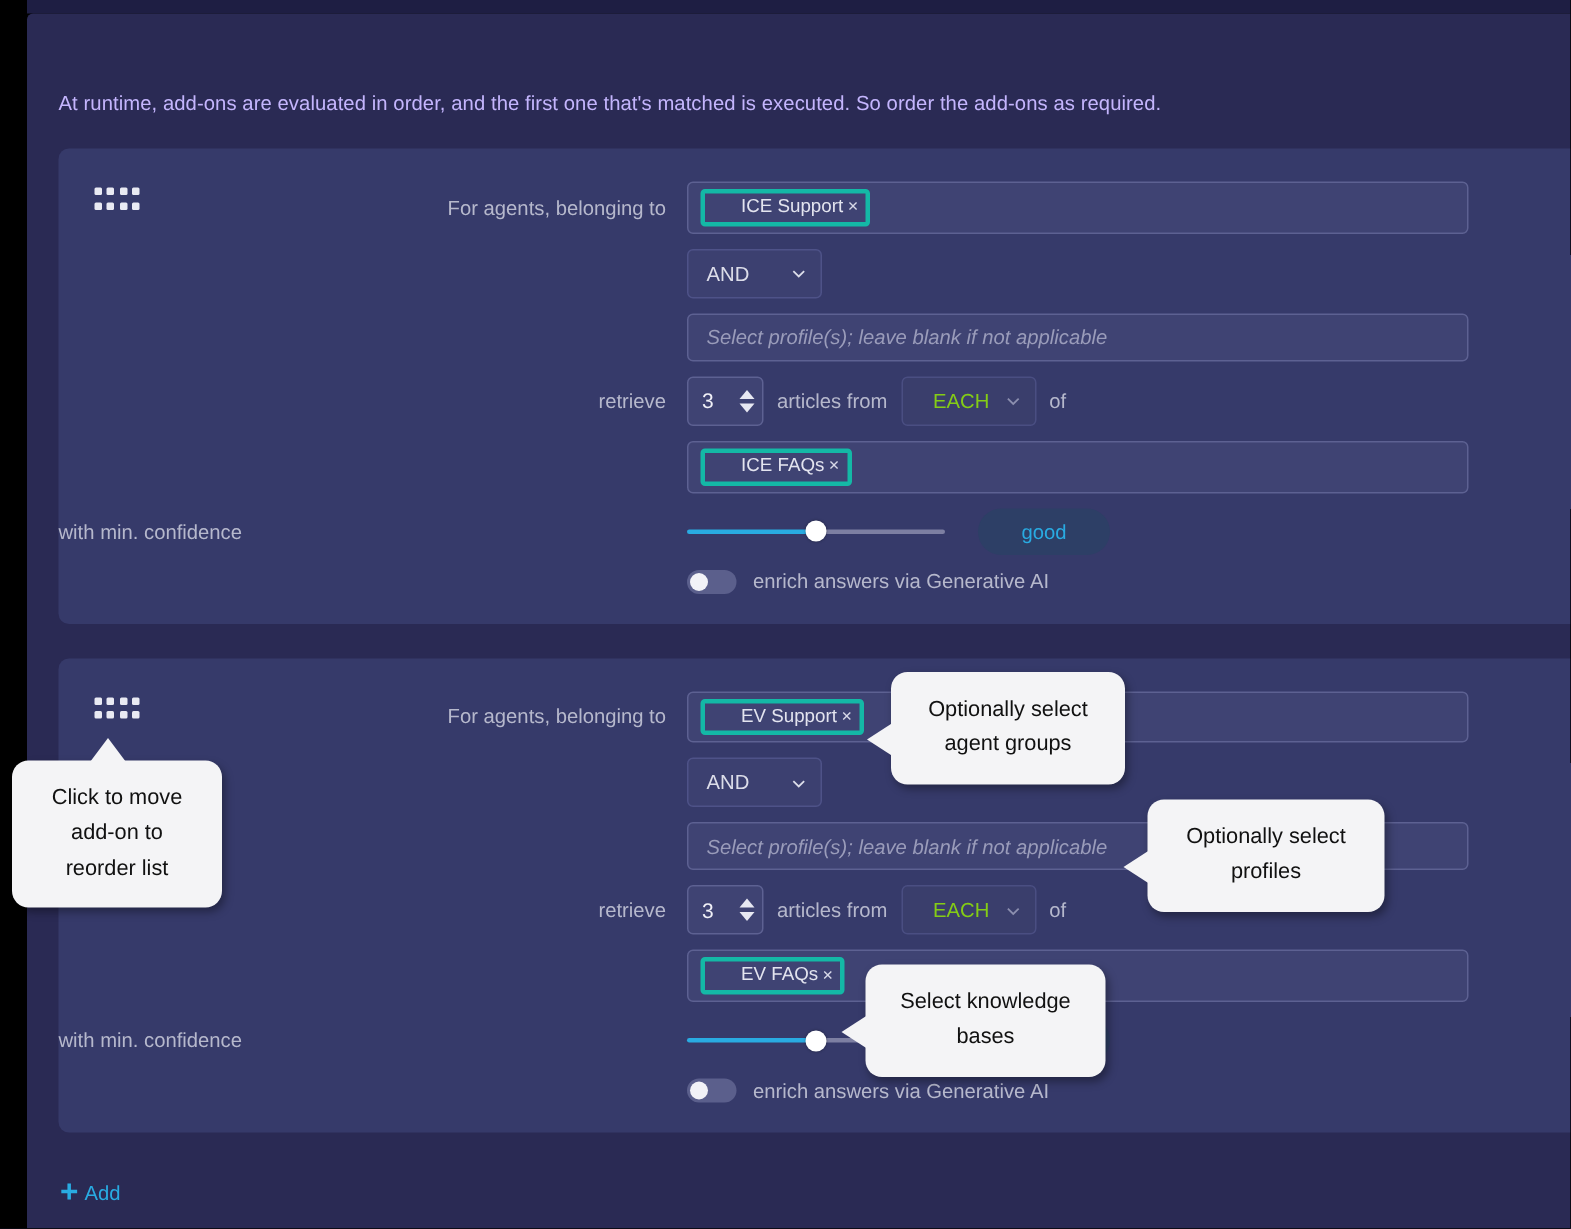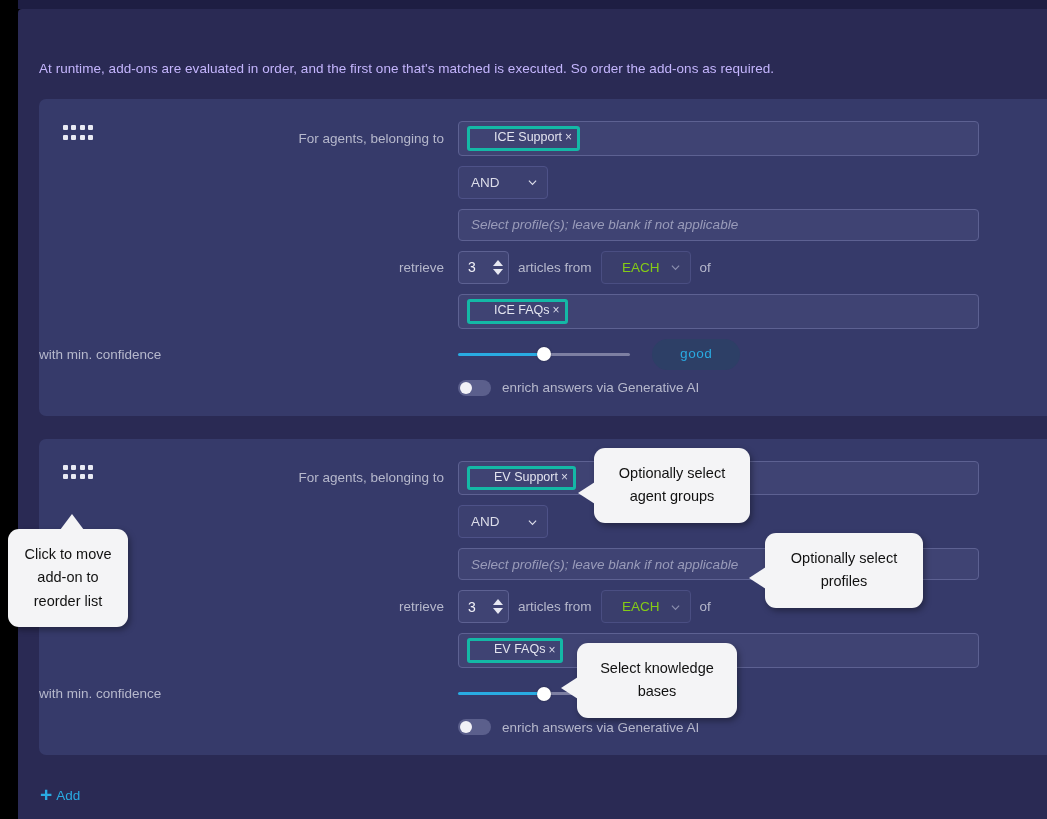--- a/index.html
+++ b/index.html
@@ -234,21 +234,20 @@
     min-width: 88px;
     height: 31px;
     border-radius: 16px;
     background: #2d3f66;
     color: #29abe2;
     font-size: 13.5px;
     display: inline-flex;
     align-items: center;
     justify-content: center;
     cursor: pointer;
-    font-family: Liberation Mono, monospace;
   }
 
   
   .toggle-row { display: flex; align-items: center; margin-top: 8px; }
   .toggle-spacer { width: 419px; padding-left: 34px; }
   .switch {
     width: 33px; height: 16px;
     border-radius: 9px;
     background: #5b5f8c;
     position: relative;
@@ -313,21 +312,21 @@
     border-right: 17px solid #f4f4f6;
   }
   
   .tail-up {
     top: -15px; left: 52px;
     border-left: 12px solid transparent;
     border-right: 12px solid transparent;
     border-bottom: 16px solid #f4f4f6;
   }
 
-  #callout-move   { left: 8px;  top: 529px; width: 120px; }
+  #callout-move   { left: 8px;  top: 507px; width: 140px; }
   #callout-groups { left: 594px; top: 448px; width: 156px; }
   #callout-profiles { left: 765px; top: 533px; width: 158px; }
   #callout-kb     { left: 577px; top: 643px; width: 160px; }
 </style>
 </head>
 <body>
 
 <div id="screen">
 
   <div class="top-strip"></div>

